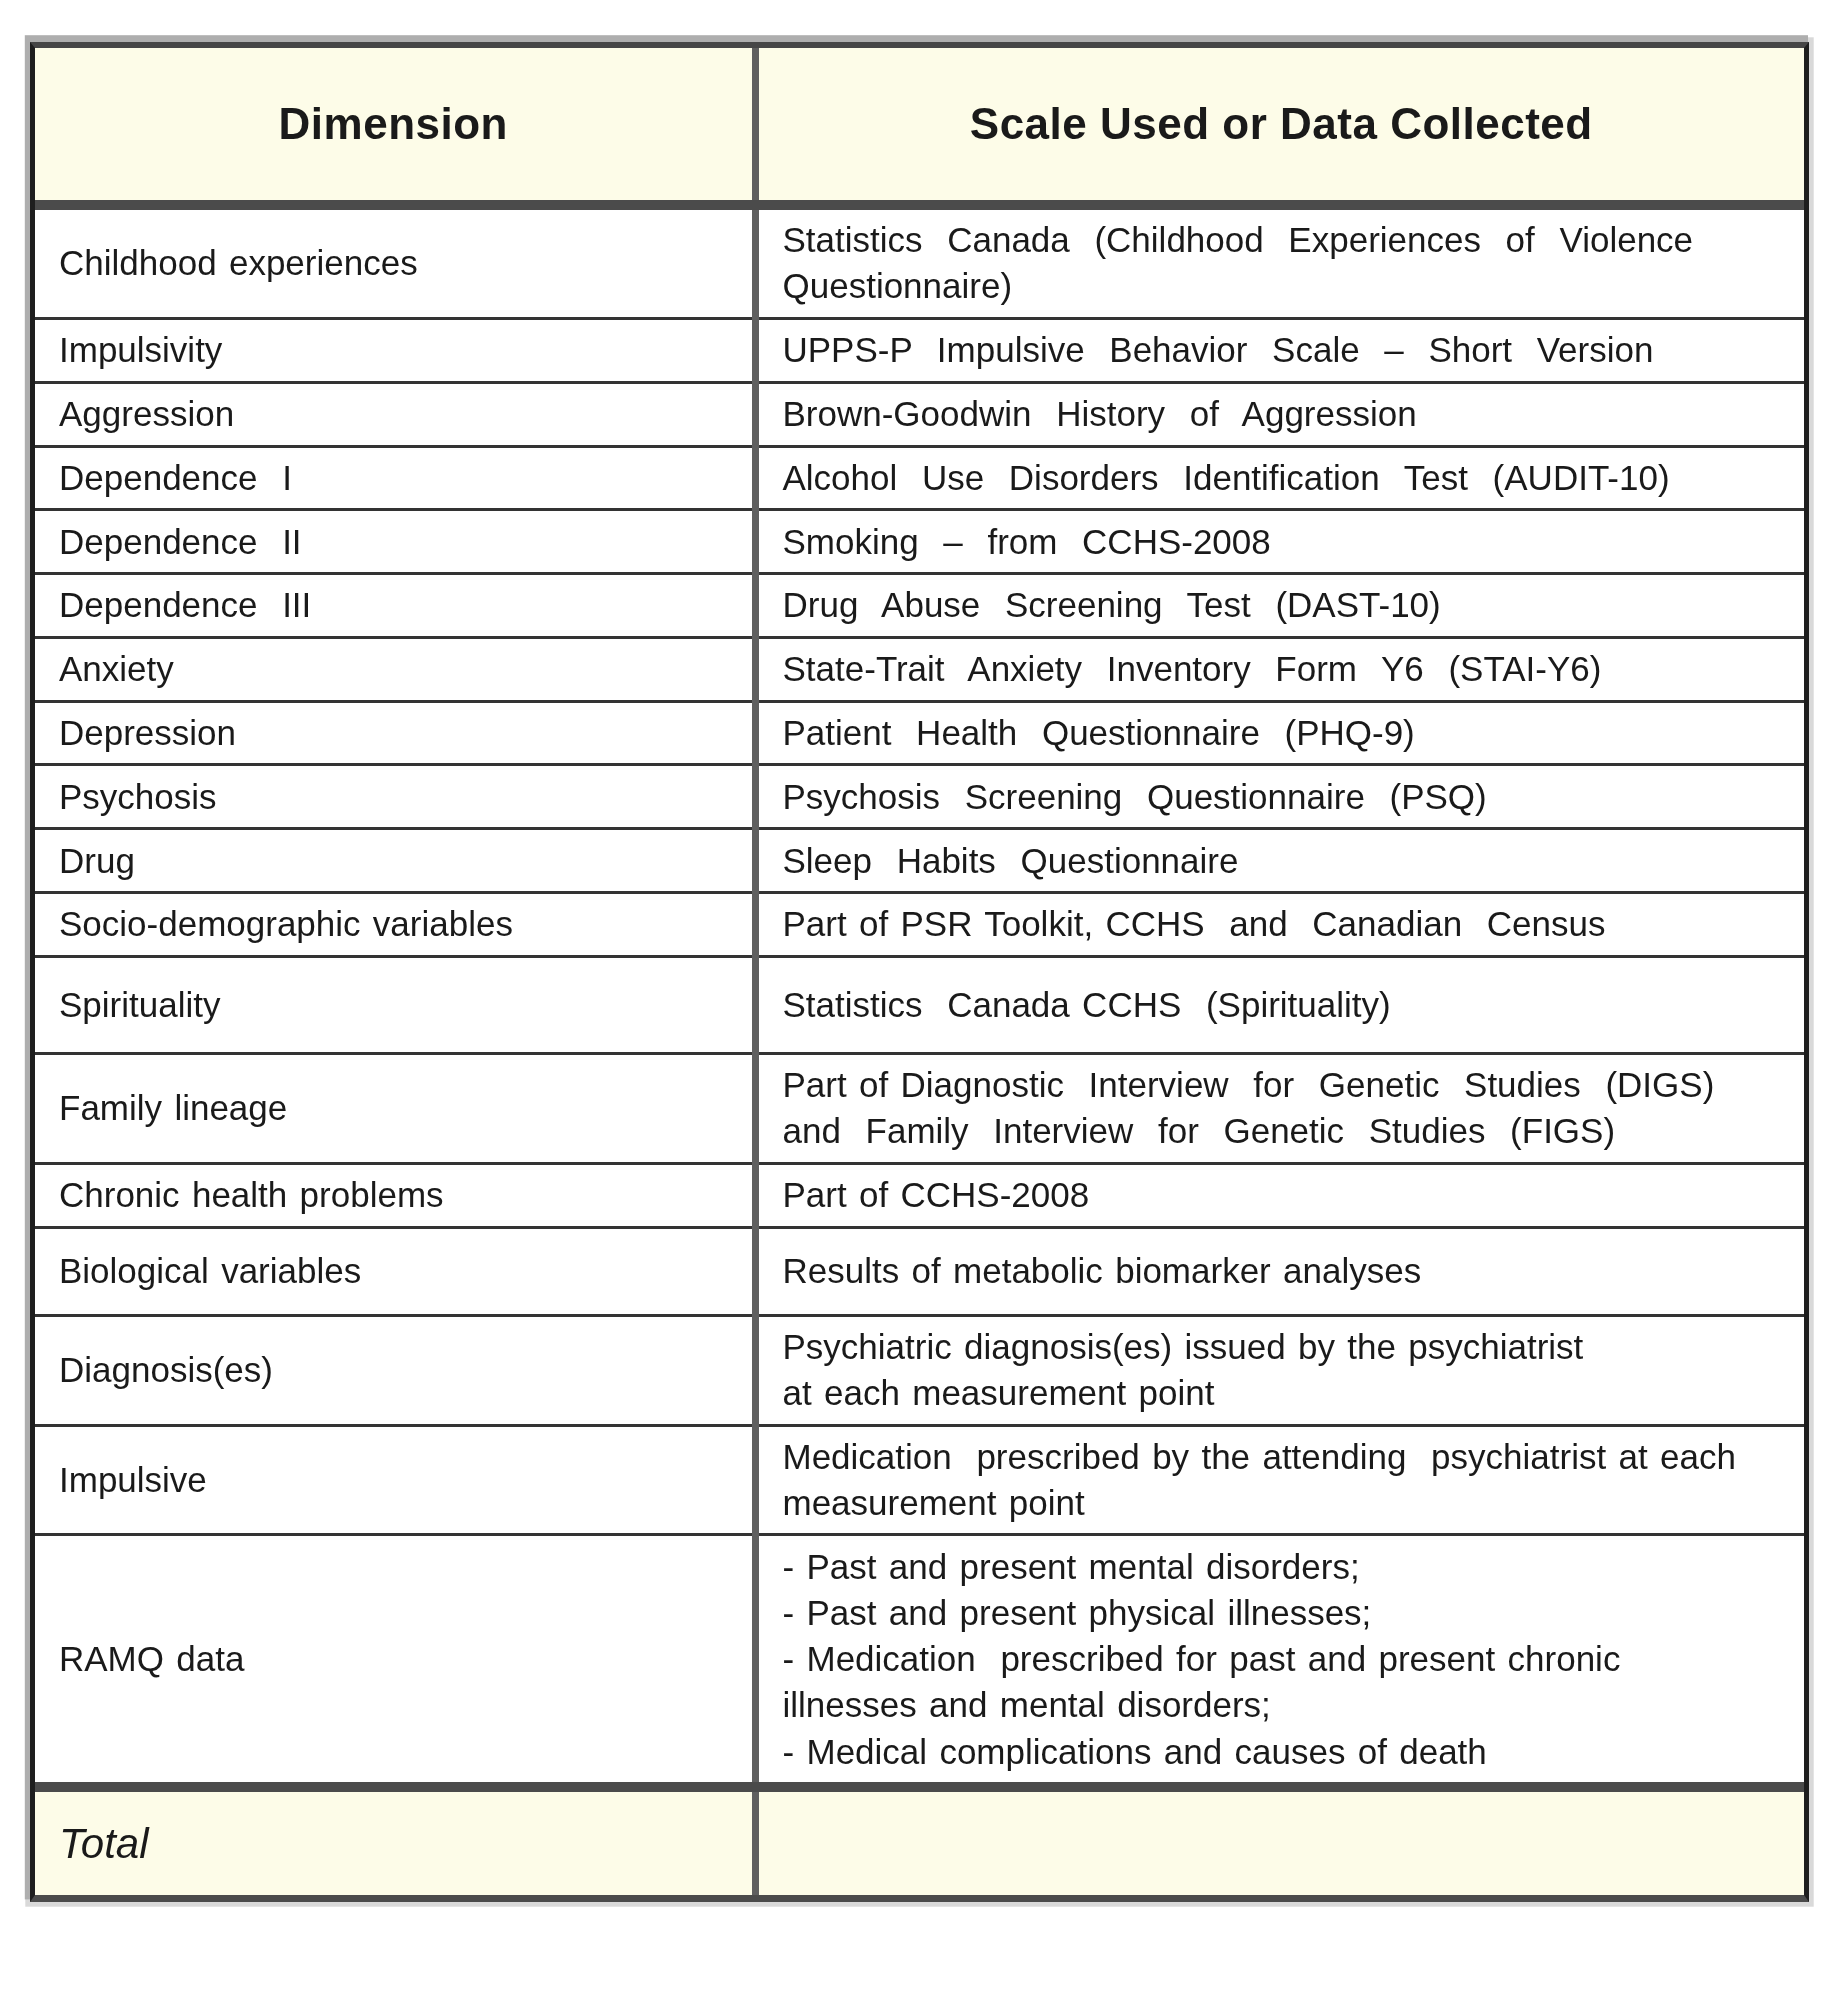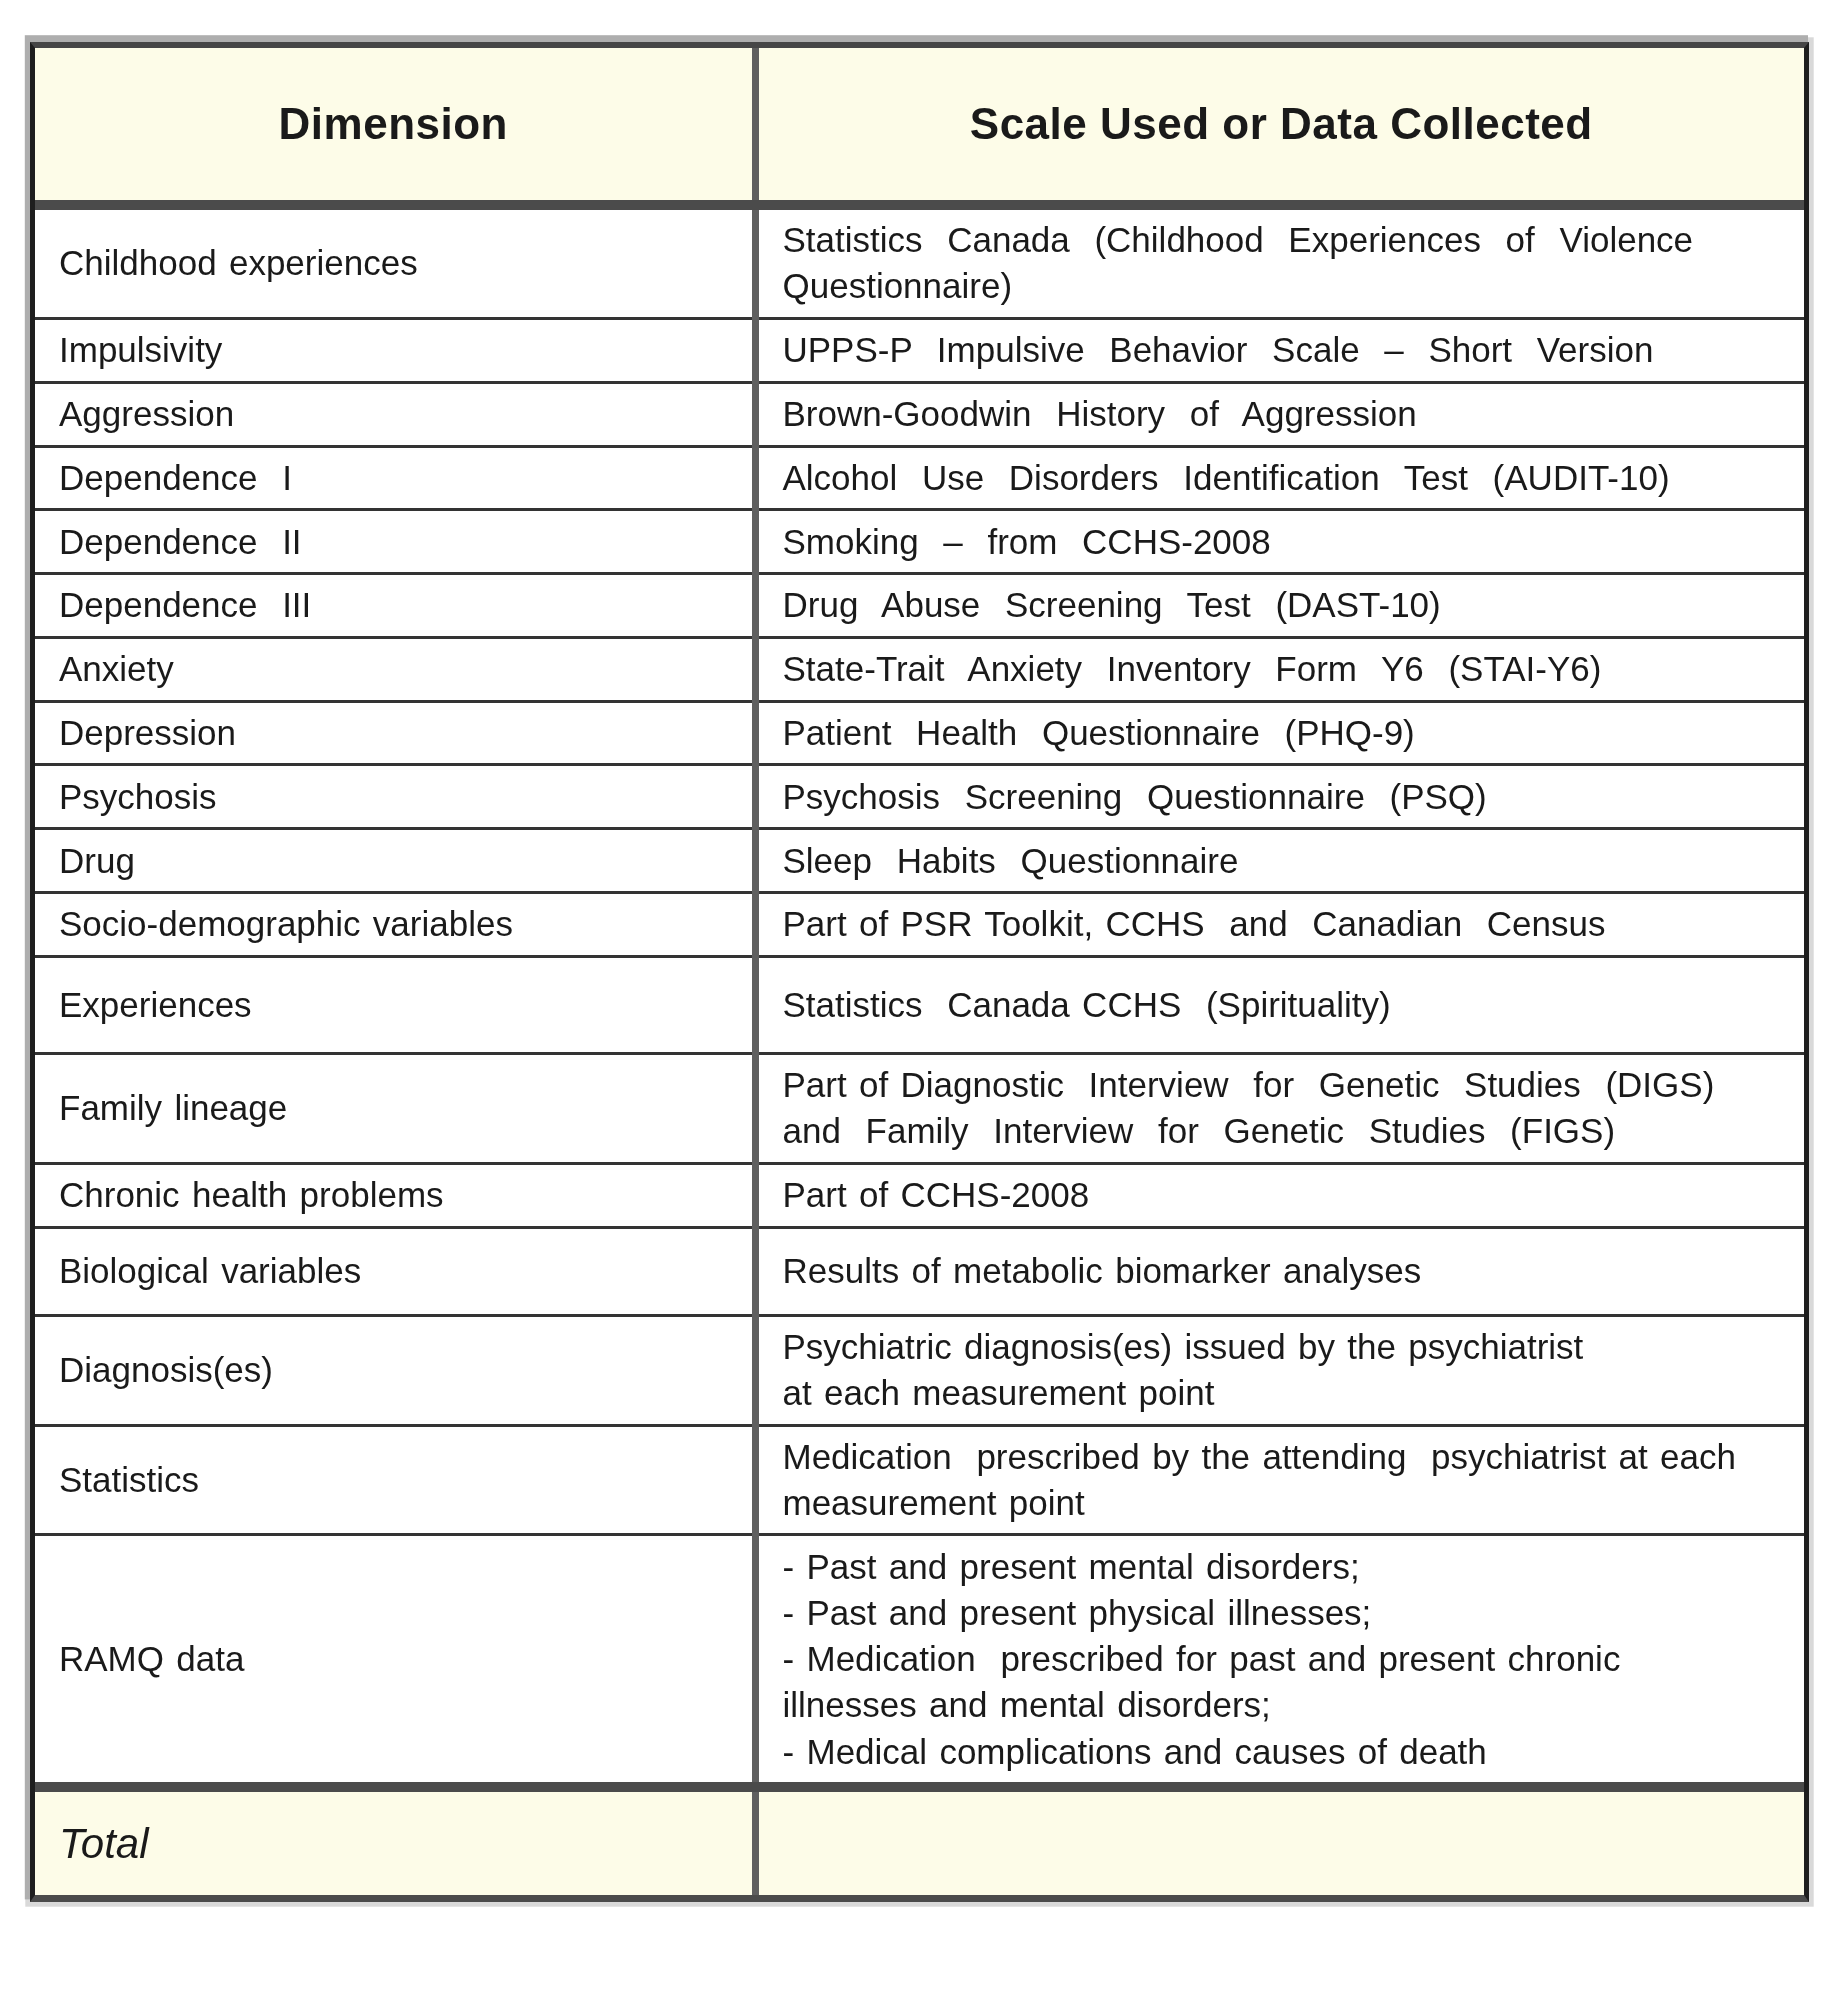--- a/index.html
+++ b/index.html
@@ -152,21 +152,21 @@
     <td class="scale">Sleep  Habits  Questionnaire</td>
   </tr>
 
   <tr>
     <td class="dim">Socio-demographic variables</td>
     <td class="scale">Part of PSR Toolkit, CCHS  and  Canadian  Census</td>
   </tr>
 
 
   <tr>
-    <td class="dim">Experiences</td>
+    <td class="dim">Spirituality</td>
     <td class="scale">Statistics  Canada CCHS  (Spirituality)</td>
   </tr>
 
   <tr>
     <td class="dim">Family lineage</td>
     <td class="scale">Part of Diagnostic  Interview  for  Genetic  Studies  (DIGS)
 and  Family  Interview  for  Genetic  Studies  (FIGS)</td>
   </tr>
 
   <tr>
@@ -179,21 +179,21 @@
     <td class="scale">Results of metabolic biomarker analyses</td>
   </tr>
 
   <tr>
     <td class="dim">Diagnosis(es)</td>
     <td class="scale">Psychiatric diagnosis(es) issued by the psychiatrist
 at each measurement point</td>
   </tr>
 
   <tr>
-    <td class="dim">Statistics</td>
+    <td class="dim">Impulsive</td>
     <td class="scale">Medication  prescribed by the attending  psychiatrist at each
 measurement point</td>
   </tr>
 
   <tr>
     <td class="dim">RAMQ data</td>
     <td class="scale"><div class="ramq-line">- Past and present mental disorders;</div><div class="ramq-line">- Past and present physical illnesses;</div><div class="ramq-line">- Medication  prescribed for past and present chronic
 illnesses and mental disorders;</div><div class="ramq-line">- Medical complications and causes of death</div></td>
   </tr>
 </tbody>

